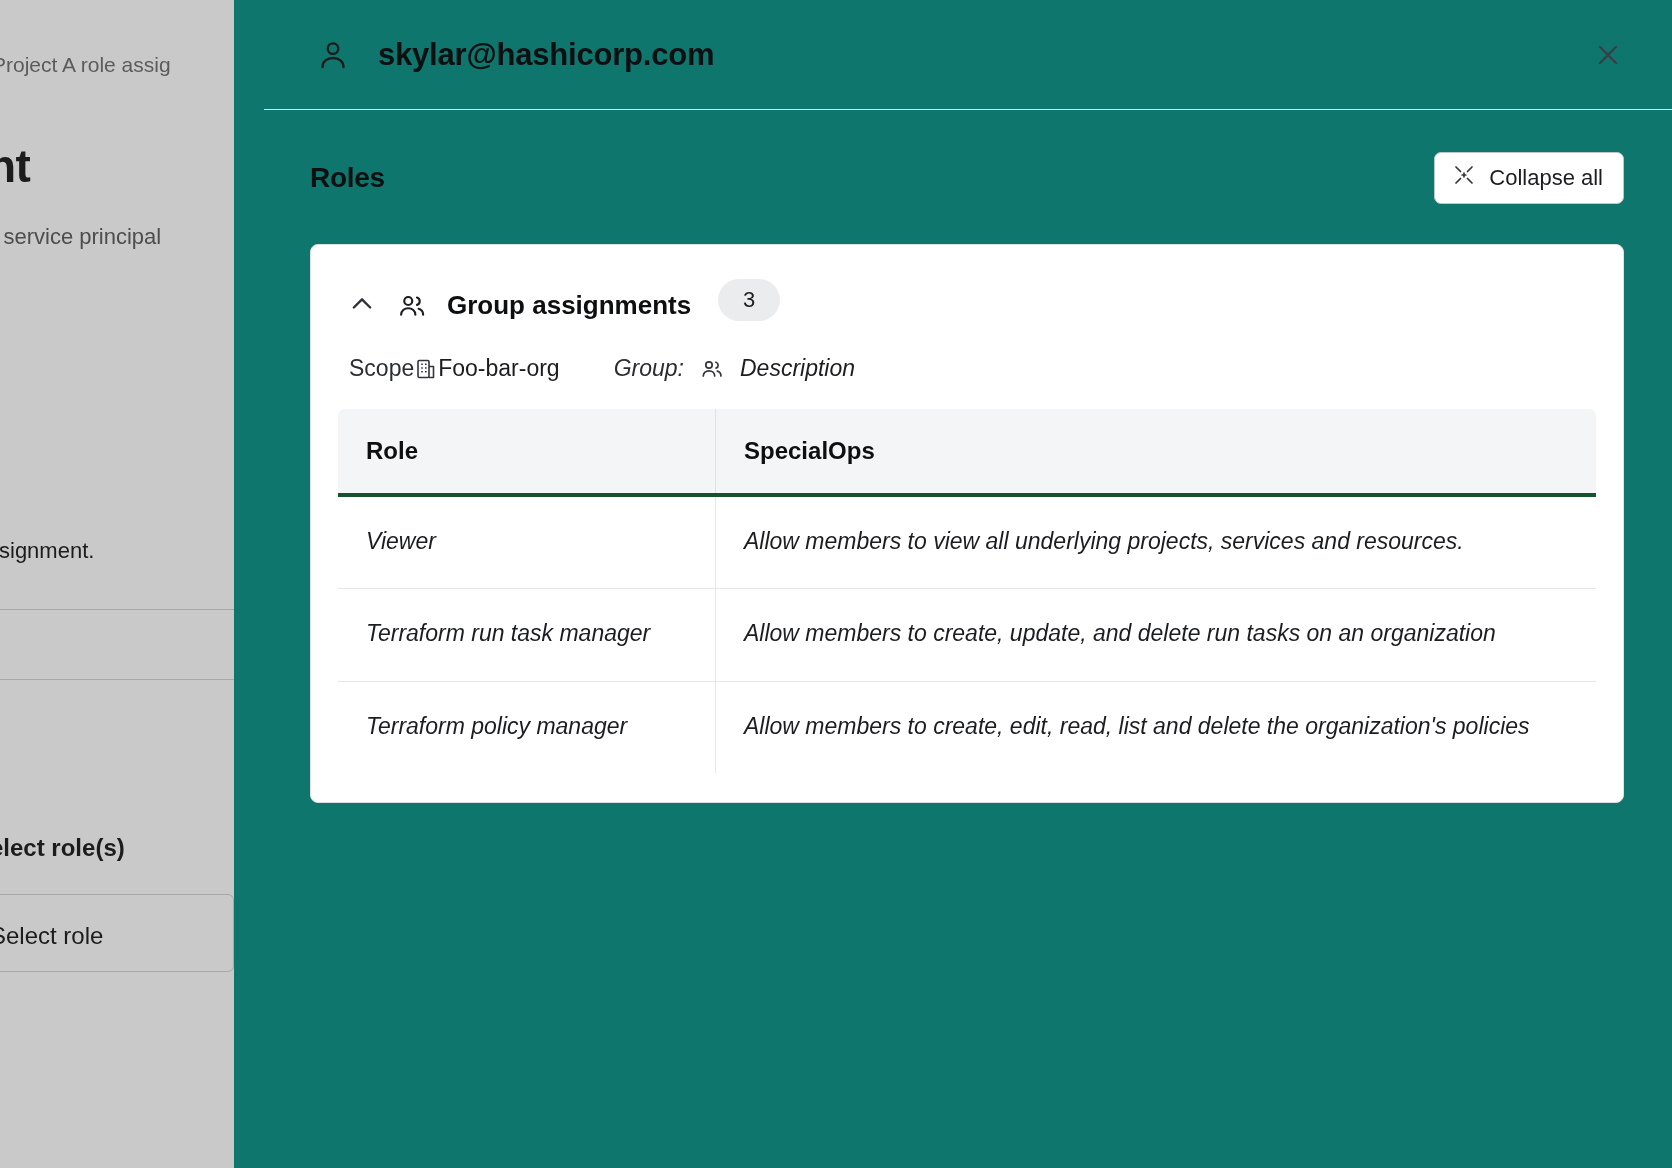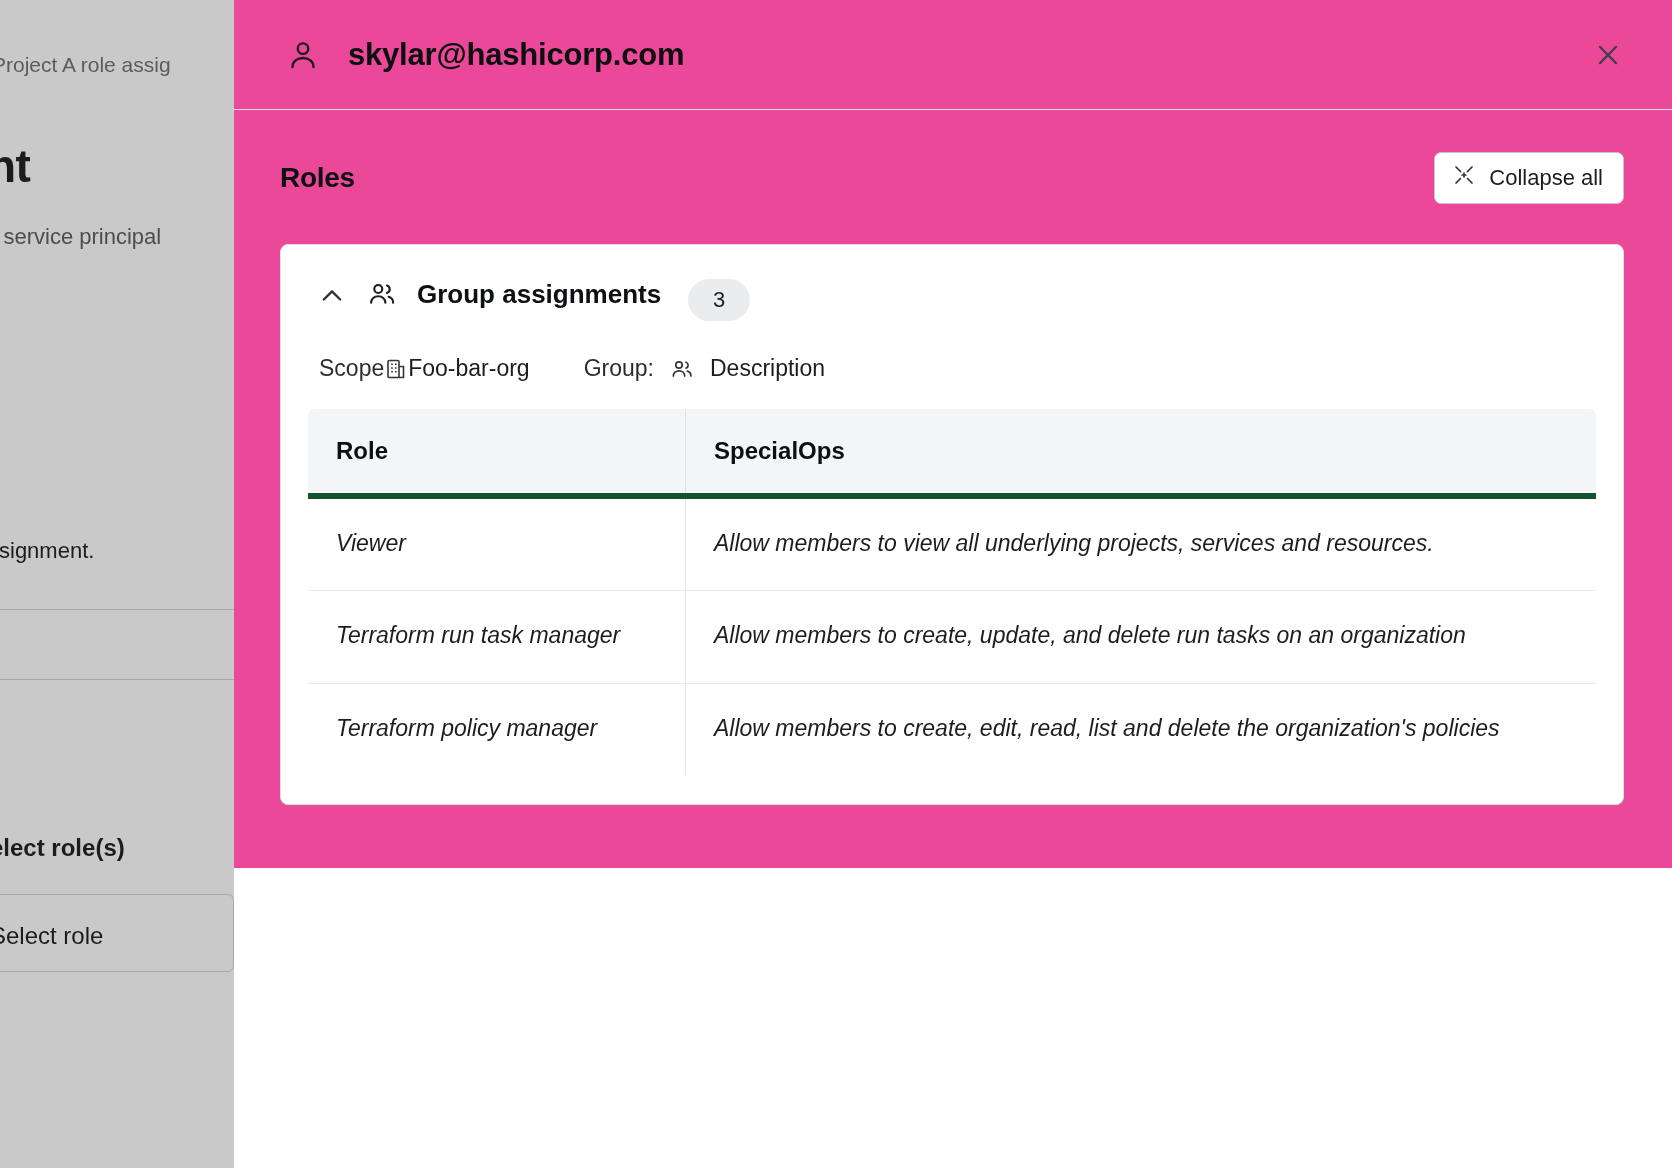--- a/index.html
+++ b/index.html
@@ -42,22 +42,23 @@
   .bd-div2 { top: 679px; }
   .bd-box {
     position: absolute; left: -30px; width: 264px; border: 1px solid #a8a8a8; border-radius: 6px; background: #c9c9c9;
   }
   .bd-box1 { top: 894px; height: 78px; }
 
   
   .panel {
     position: absolute;
     left: 234px; top: 0;
-    width: 1438px; height: 868px;
-    background: #ec4899;
+    width: 1438px; height: 1168px;
+    background: #0f766e;
+    padding-left: 30px;
   }
   .panel-header {
     position: relative;
     height: 110px;
     border-bottom: 1px solid #e3e4e6;
     display: flex;
     align-items: center;
     padding: 0 48px 0 52px;
   }
   .user-icon { width: 34px; height: 34px; color: #1c1c1c; flex: 0 0 auto; }
@@ -102,21 +103,21 @@
   }
 
   .card {
     border: 1px solid #dfe0e3;
     border-radius: 8px;
     padding: 26px 26px 28px 26px;
     background: #fff;
   }
 
   .group-row {
-    display: flex; align-items: flex-start; gap: 0;
+    display: flex; align-items: flex-end; gap: 0;
     padding: 8px 0 0 8px;
   }
   .chevron-btn {
     width: 34px; height: 34px;
     display: flex; align-items: center; justify-content: center;
     background: transparent; border: none; cursor: pointer; padding: 0;
     color: #2f3136;
     margin-right: 18px;
   }
   .group-icon { width: 30px; height: 30px; color: #1c1d21; margin-right: 20px; }
@@ -135,38 +136,38 @@
   .meta-row {
     display: flex; align-items: center;
     margin: 34px 0 26px 12px;
     font-size: 23px;
     color: #2b2d33;
   }
   .meta-key { color: #2b2d33; }
   .meta-val { color: #1c1d21; }
   .meta-icon { width: 24px; height: 24px; color: #33353b; }
   .meta-group-1 { display: flex; align-items: center; gap: 0; margin-right: 54px; }
-  .meta-group-2 { display: flex; align-items: center; gap: 16px; }
+  .meta-group-2 { display: flex; align-items: center; gap: 16px; font-style: italic; }
 
   table.roles-table {
     width: 100%;
     border-collapse: collapse;
     border: 1px solid #dfe0e3;
     border-radius: 8px;
     overflow: hidden;
     table-layout: fixed;
   }
   table.roles-table thead th {
     background: #f4f5f6;
     text-align: left;
     font-size: 24px;
     font-weight: bold;
     color: #0e0f11;
     padding: 28px 28px 28px 28px;
-    border-bottom: 6px solid #14532d;
+    border-bottom: 4px solid #14532d;
   }
   table.roles-table th.col-role { width: 378px; border-right: 1px solid #dfe0e3; }
   table.roles-table td {
     font-size: 23px;
     color: #1c1d21;
     padding: 26px 28px 28px 28px;
     vertical-align: top;
     line-height: 1.62;
     border-bottom: 1px solid #e6e7e9;
     font-style: italic;

